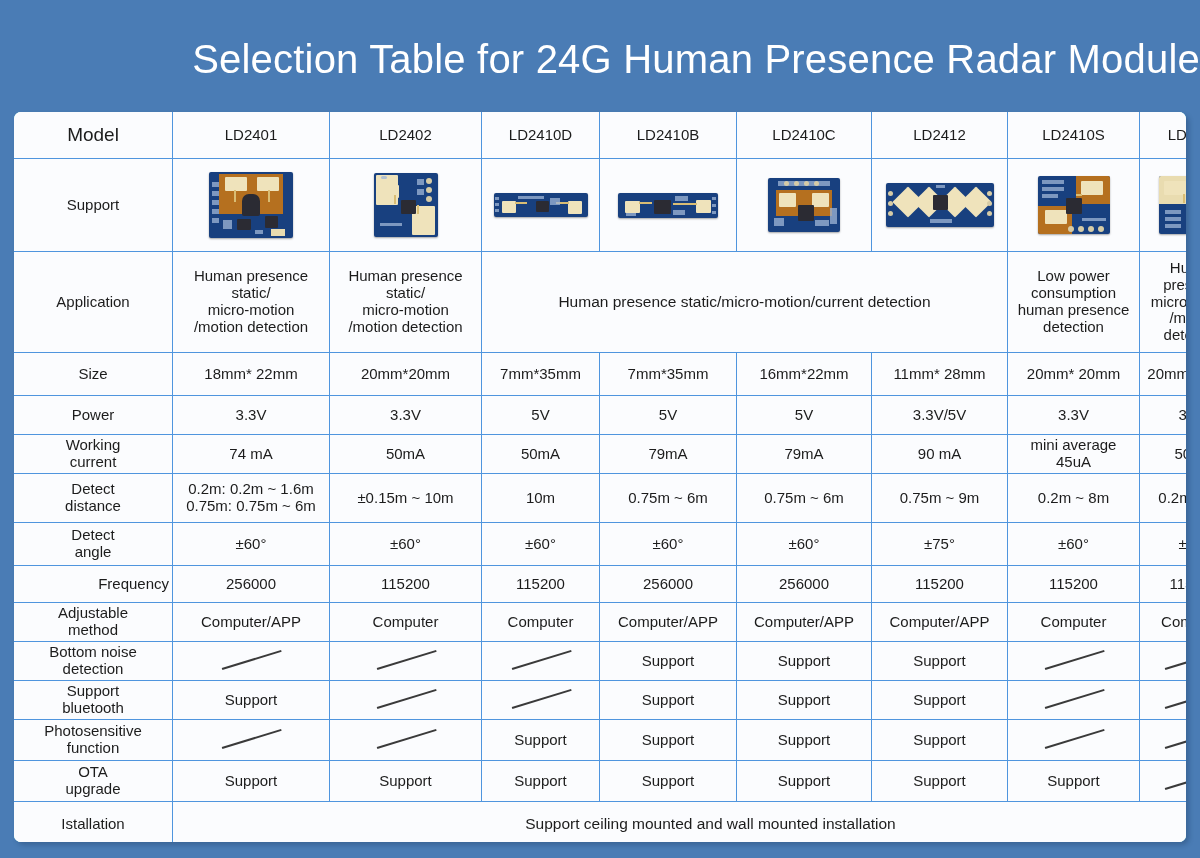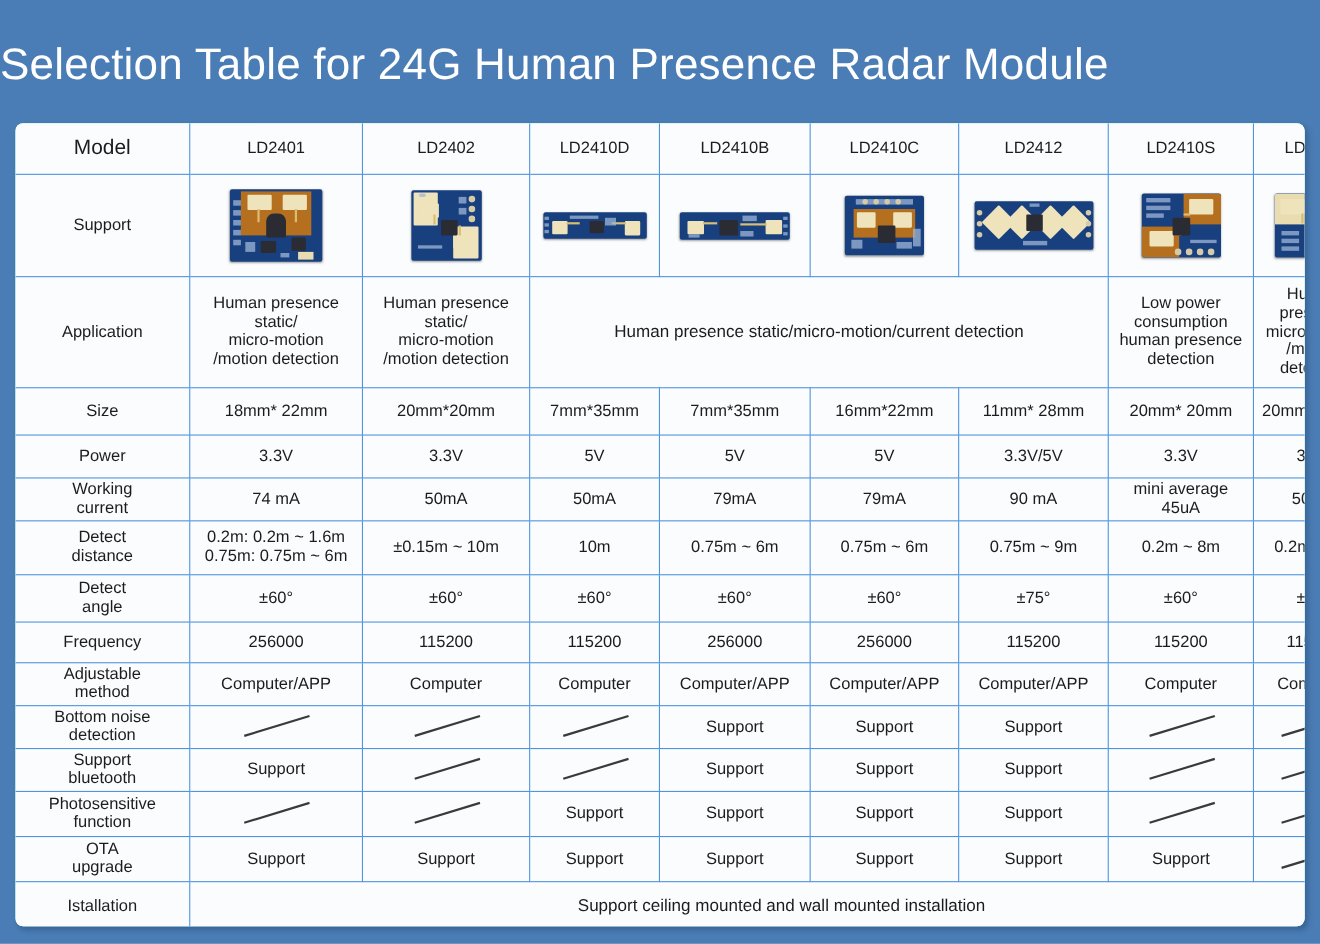--- a/index.html
+++ b/index.html
@@ -6,21 +6,21 @@
   body{
     width:1200px;height:858px;
     background:#4a7cb5;
     font-family:"Liberation Sans","DejaVu Sans",sans-serif;
     overflow:hidden;
   }
   .page{position:relative;width:1200px;height:858px;box-sizing:border-box;}
 
   .title{
     position:absolute;left:0;top:34px;width:1200px;
-    text-align:left;
+    text-align:right;
     color:#ffffff;
     font-size:40px;
     font-weight:400;
     letter-spacing:.2px;
     line-height:50px;
     white-space:nowrap;
   }
 
   .table-wrap{
     position:absolute;
@@ -328,21 +328,21 @@
         <td class="pm">±60°</td>
         <td class="pm">±60°</td>
         <td class="pm">±60°</td>
         <td class="pm">±60°</td>
         <td class="pm">±75°</td>
         <td class="pm">±60°</td>
         <td class="pm">±60°</td>
       </tr>
 
       <tr>
-        <td class="rowhead" style="height:32px;">Frequency</td>
+        <td class="rowhead" style="height:32px;text-align:right;">Frequency</td>
         <td>256000</td>
         <td>115200</td>
         <td>115200</td>
         <td>256000</td>
         <td>256000</td>
         <td>115200</td>
         <td>115200</td>
         <td>115200</td>
       </tr>
 

